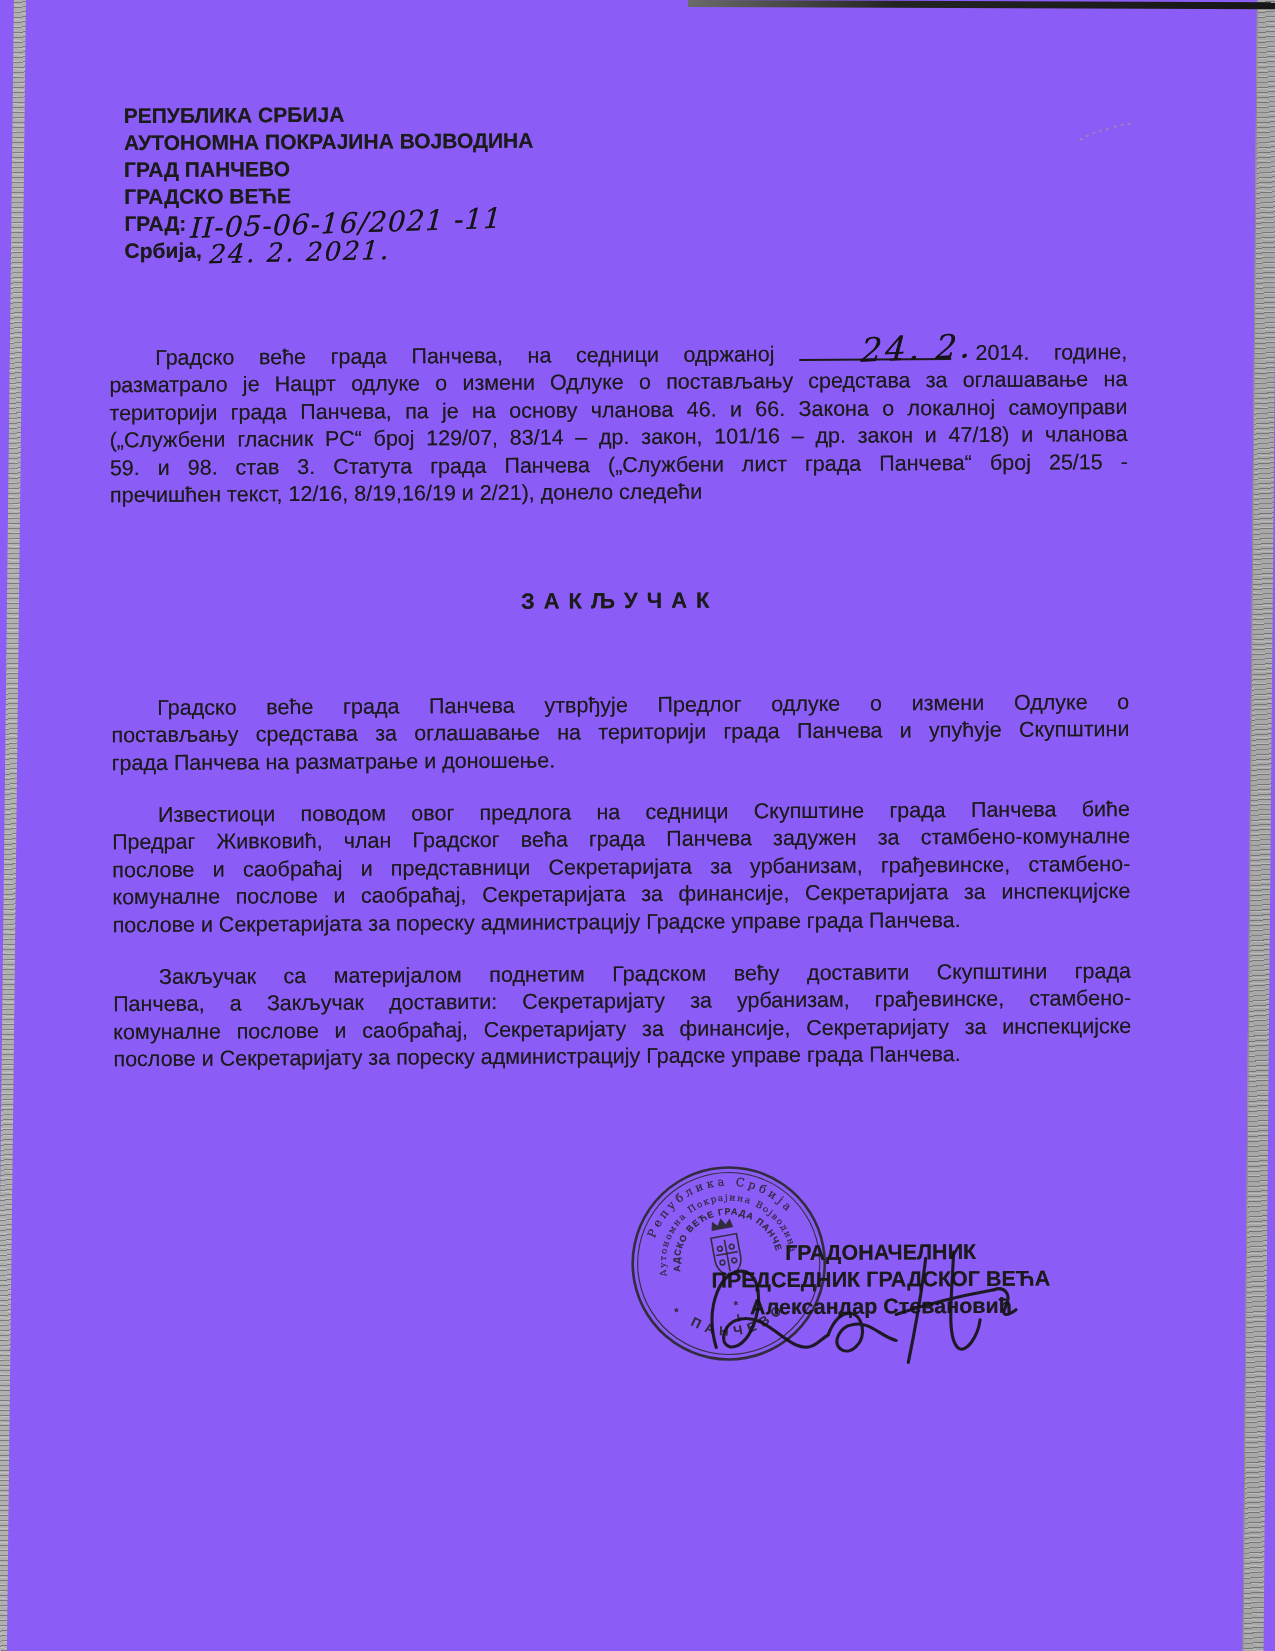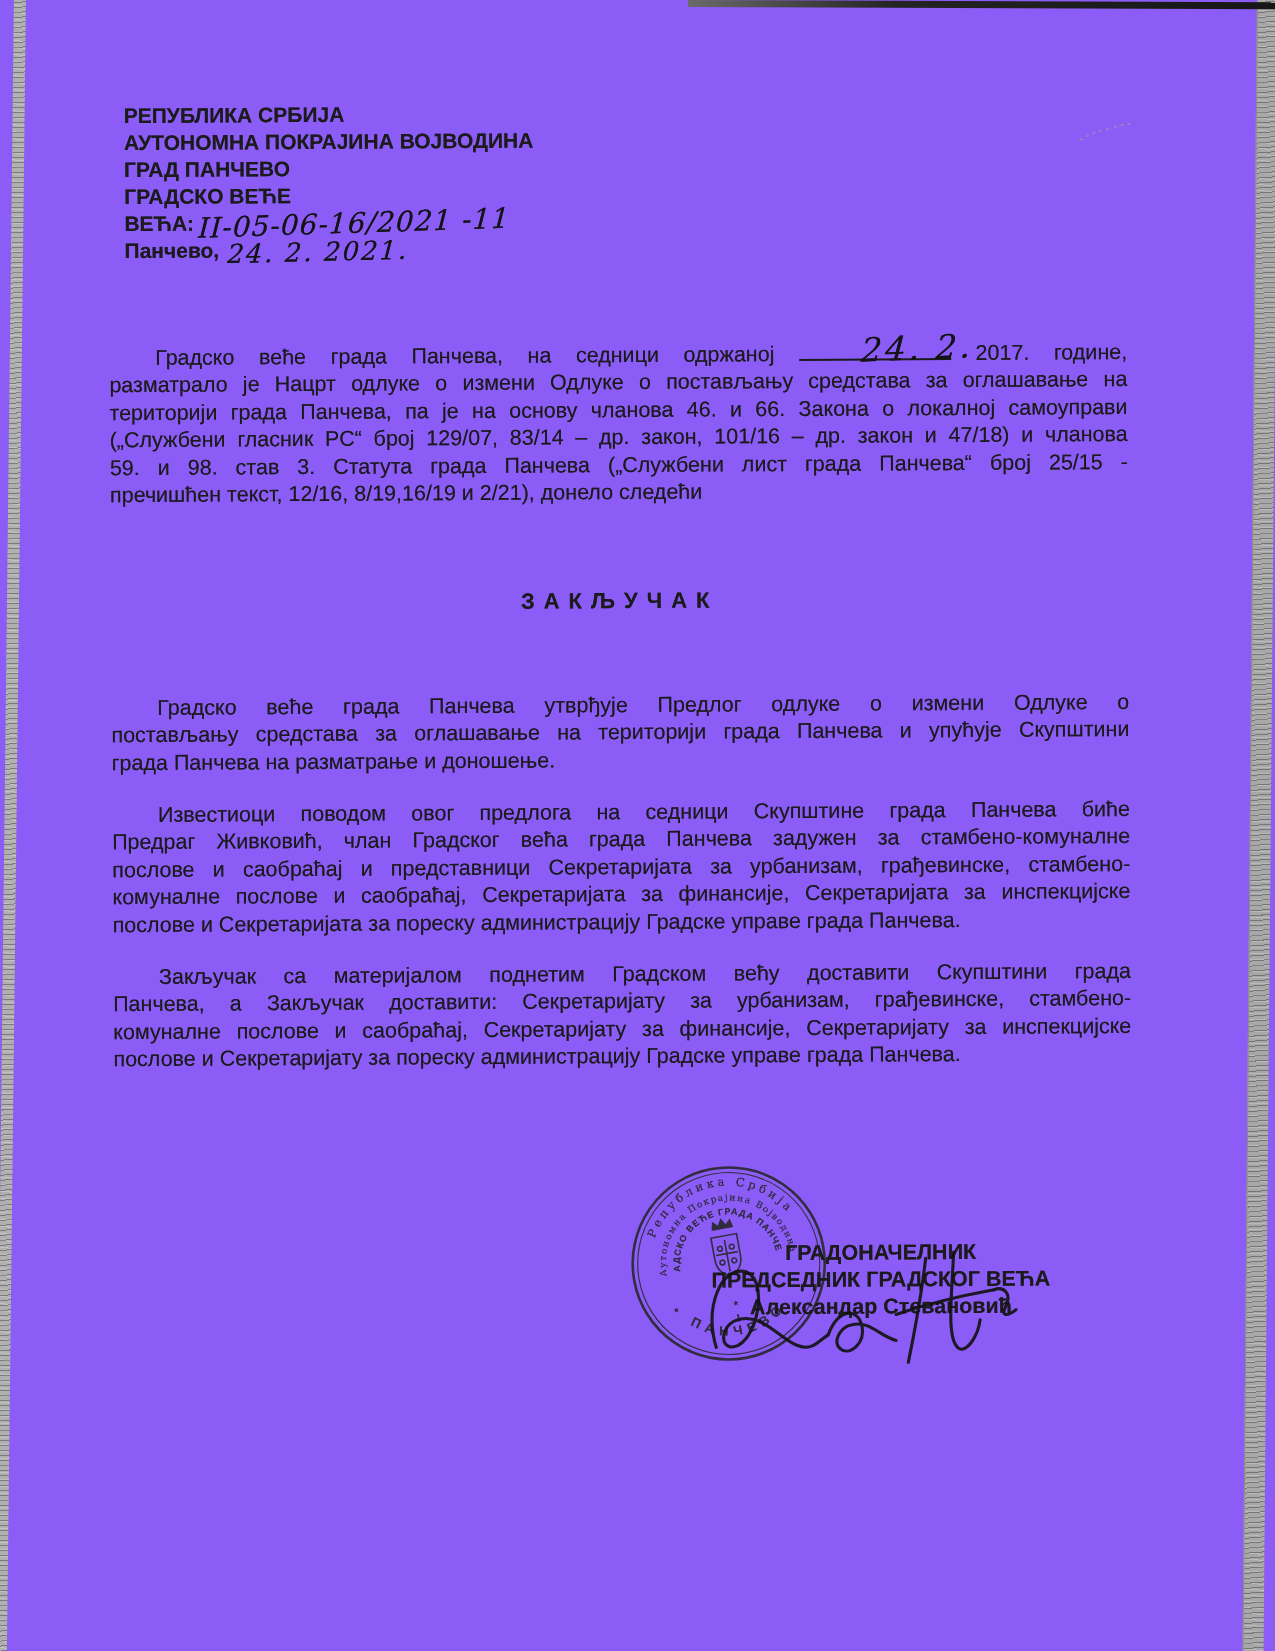--- a/index.html
+++ b/index.html
@@ -76,32 +76,32 @@
   </svg>
 
   <div class="doc">
 
     <div class="letterhead">
       <div class="lh-line">РЕПУБЛИКА СРБИЈА</div>
       <div class="lh-line">АУТОНОМНА ПОКРАЈИНА ВОЈВОДИНА</div>
       <div class="lh-line">ГРАД ПАНЧЕВО</div>
       <div class="lh-line">ГРАДСКО ВЕЋЕ</div>
       <div class="lh-line">
-        <span>ВЕЋА:</span><span class="hw num">II-05-06-16/2021 -11</span>
+        <span>ГРАД:</span><span class="hw num">II-05-06-16/2021 -11</span>
       </div>
       <div class="lh-line">
-        <span>Панчево,</span><span class="hw date2">24. 2. 2021.</span>
+        <span>Србија,</span><span class="hw date2">24. 2. 2021.</span>
       </div>
     </div>
 
     <div class="para" style="top:340px">
       <div class="line first">
         <span>Градско веће града Панчева, на седници одржаној</span>
         <span class="dateline"><span class="hw">24. 2.</span></span>
-        <span>2017. године,</span>
+        <span>2014. године,</span>
       </div>
       <div class="line">разматрало је Нацрт одлуке о измени Одлуке о постављању средстава за оглашавање на</div>
       <div class="line">територији града Панчева, па је на основу чланова 46. и 66. Закона о локалној самоуправи</div>
       <div class="line">(„Службени гласник РС“ број 129/07, 83/14 – др. закон, 101/16 – др. закон и 47/18) и чланова</div>
       <div class="line">59. и 98. став 3. Статута града Панчева („Службени лист града Панчева“ број 25/15 -</div>
       <div class="line last">пречишћен текст, 12/16, 8/19,16/19 и 2/21), донело следећи</div>
     </div>
 
     <div class="heading">ЗАКЉУЧАК</div>
 

